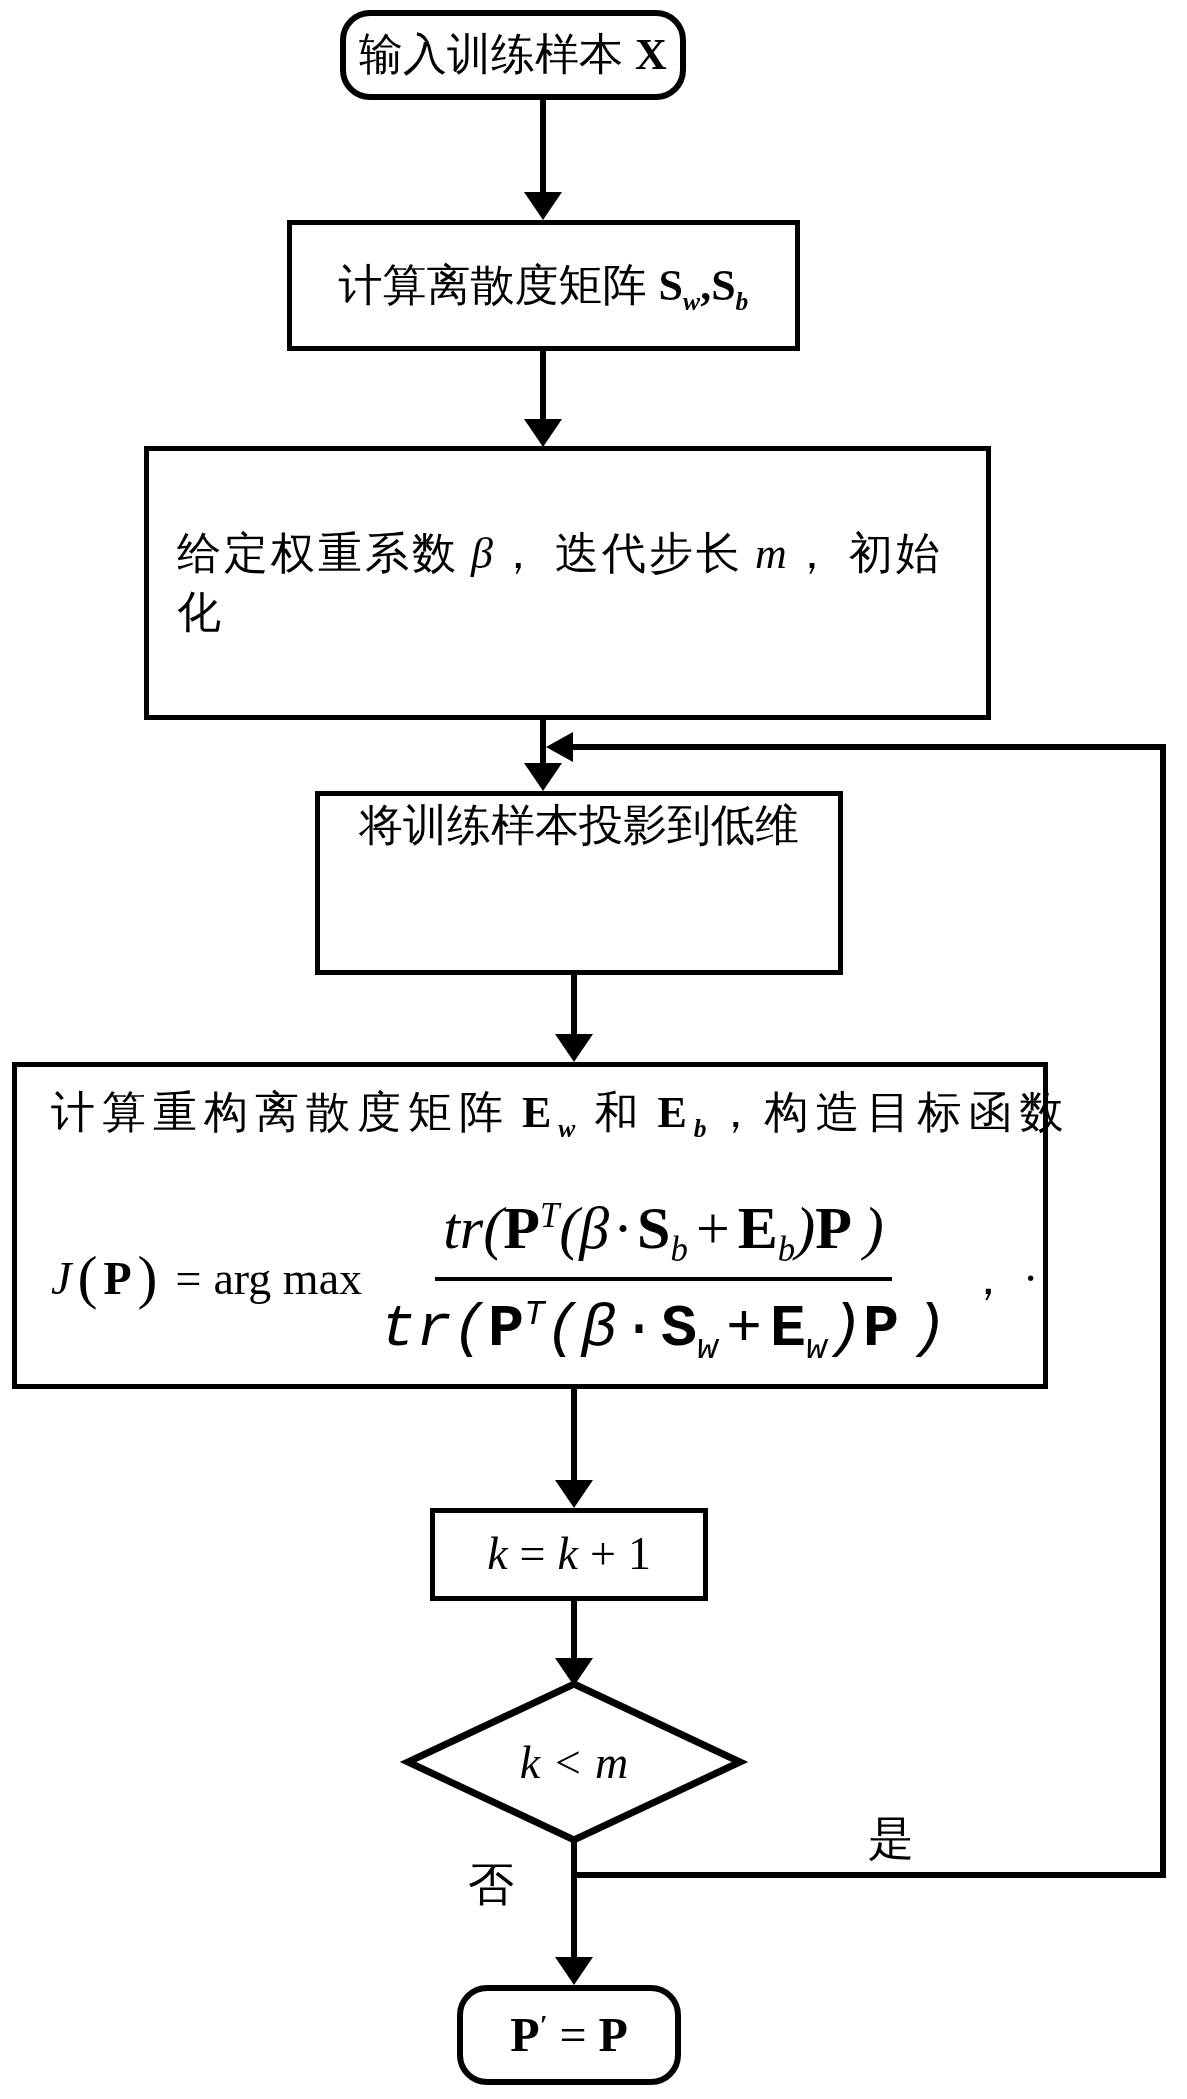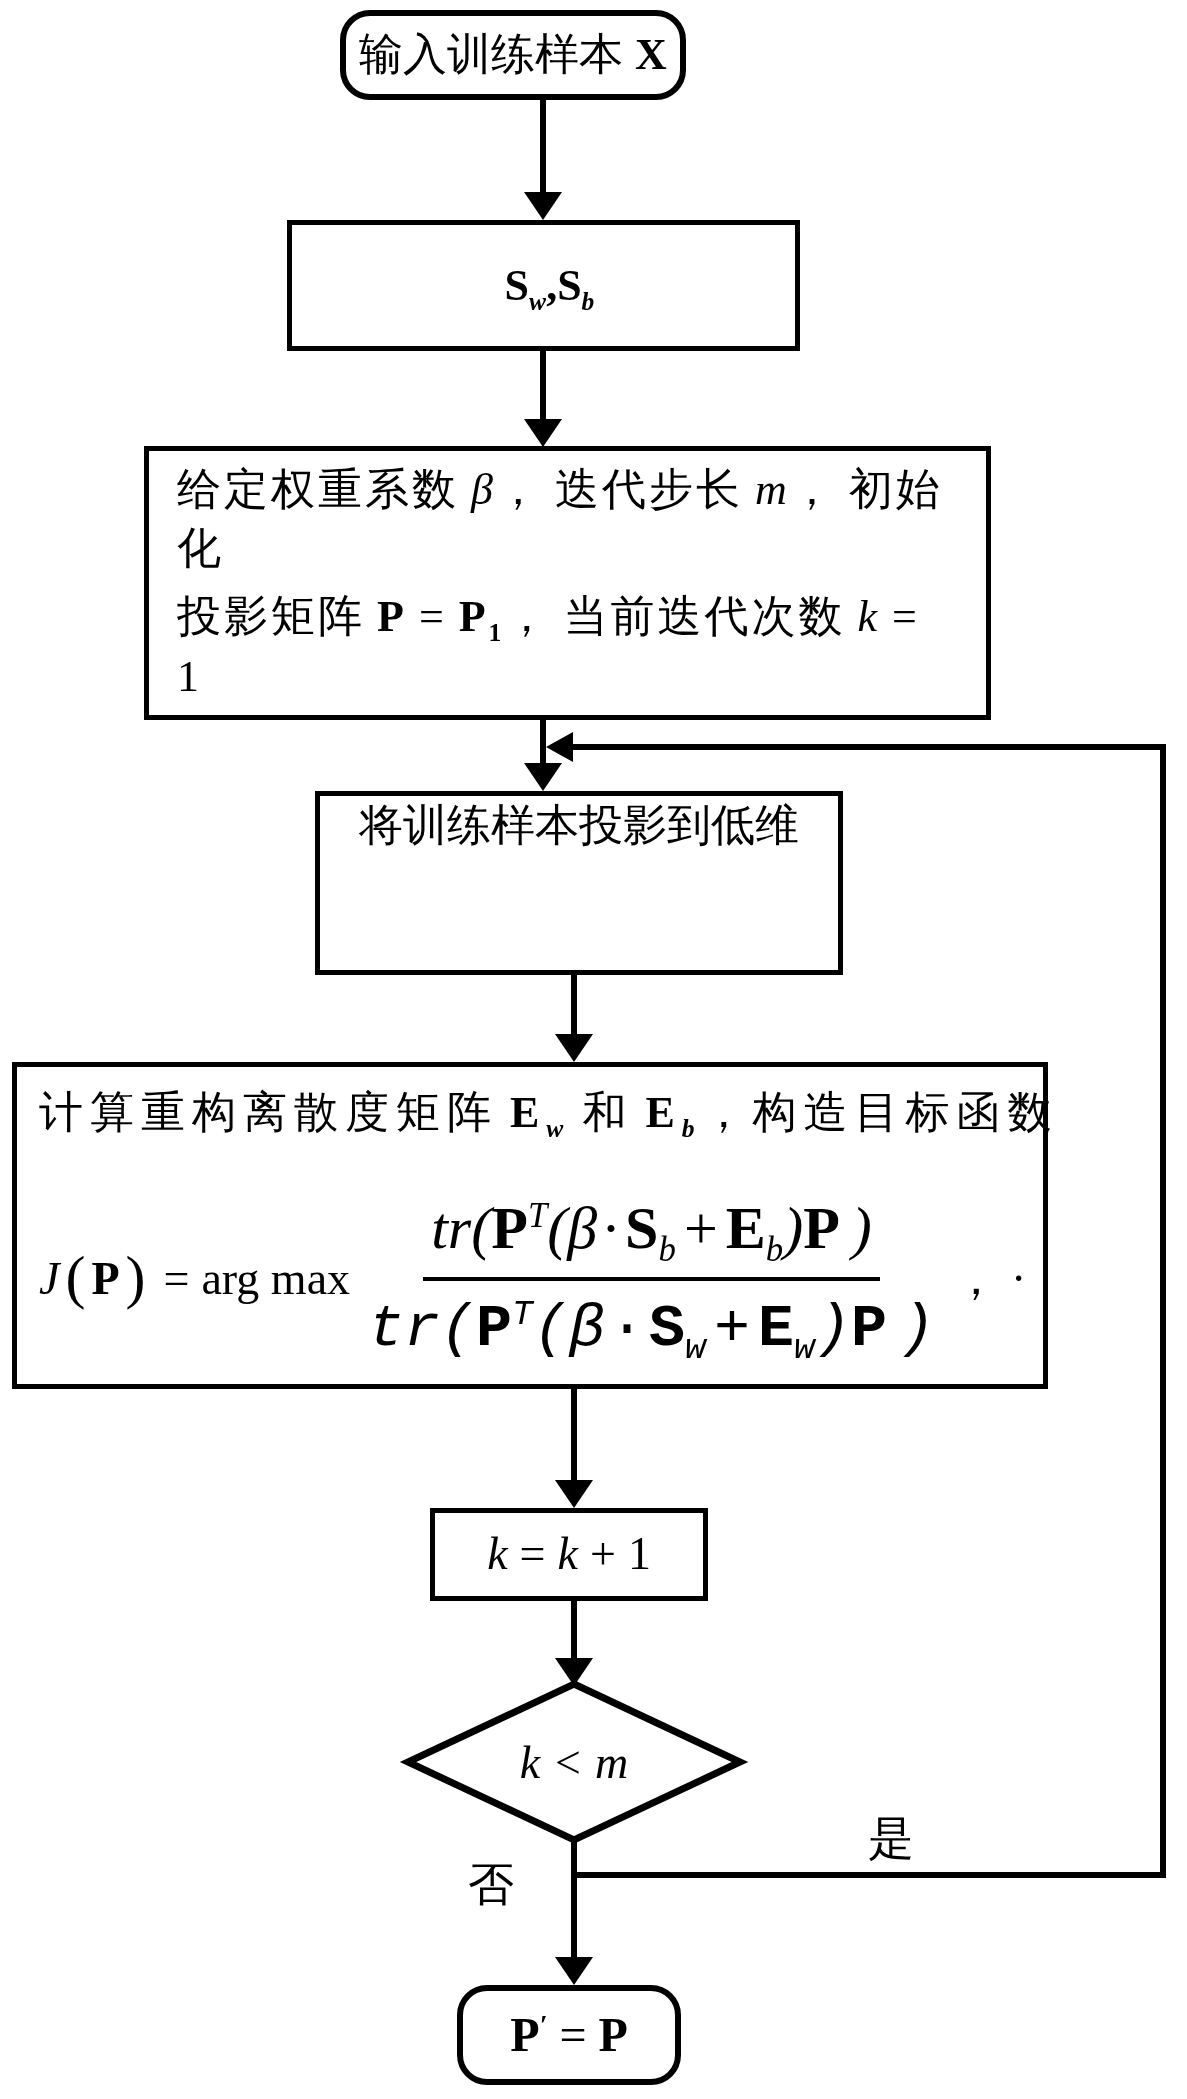--- a/index.html
+++ b/index.html
@@ -25,21 +25,21 @@
              border-left:19px solid transparent; border-right:19px solid transparent;
              border-top:28px solid #000; }
   .ah-left { position:absolute; width:0; height:0;
              border-top:15px solid transparent; border-bottom:15px solid transparent;
              border-right:27px solid #000; }
 
   .twolines { align-items:flex-start; justify-content:space-evenly; padding:0 32px; }
 
   #init-box { flex-direction:column; align-items:flex-start; justify-content:space-evenly; padding:0 28px; letter-spacing:3px; }
 
-  #objective-box { flex-direction:column; align-items:flex-start; justify-content:space-between; padding:16px 26px 14px 22px; }
+  #objective-box { flex-direction:column; align-items:flex-start; justify-content:space-between; padding:16px 26px 14px 34px; }
   .obj-line1 { letter-spacing:7px; white-space:nowrap; }
   .formula-row { display:flex; align-items:center; font-size:46px; white-space:nowrap; }
   .bigp { font-size:60px; font-weight:400; margin:0 6px; position:relative; top:-2px; }
   .frac { display:inline-flex; flex-direction:column; align-items:center; margin:0 10px; font-size:60px; }
   .frac .num { padding:0 8px 8px 8px; border-bottom:4px solid #000; }
   .frac .den { padding:8px 8px 0 8px;font-family:Liberation Mono, monospace; }
 
   .freetext { position:absolute; font-size:46px; }
 
   svg { position:absolute; overflow:visible; }
@@ -52,34 +52,32 @@
 
   <div class="node terminal" style="left:340px; top:10px; width:346px; height:90px;">
     <span>输入训练样本</span>
       <span class="bd sp">X</span>
   </div>
 
   <div class="vline" style="left:540px; top:98px; height:96px;"></div>
   <div class="ah-down" style="left:524px; top:192px;"></div>
 
   <div class="node" style="left:287px; top:220px; width:513px; height:131px;">
+    <span>计算离散度矩阵</span>
       <span class="bd sp"><span>S</span><sub class="m">w</sub></span>
       <span class="bd">,</span>
       <span class="bd"><span>S</span><sub class="m">b</sub></span>
   </div>
 
   <div class="vline" style="left:540px; top:349px; height:72px;"></div>
   <div class="ah-down" style="left:524px; top:419px;"></div>
 
   <div class="node" id="init-box" style="left:144px; top:446px; width:847px; height:274px;">
     <div>
       <span>给定权重系数</span><span class="it sp">β</span><span>，</span><span class="sp">迭代步长</span><span class="it sp">m</span><span>，</span><span class="sp">初始化</span>
-    </div>
-    <div>
-      <span>投影矩阵</span><span class="bd sp spr">P</span><span>=</span><span class="bd sp"><span>P</span><sub class="up">1</sub></span><span>，</span><span class="sp">当前迭代次数</span><span class="it sp spr">k</span><span>= 1</span>
     </div>
   </div>
 
   <div class="vline" style="left:540px; top:718px; height:47px;"></div>
   <div class="ah-down" style="left:524px; top:763px;"></div>
   <div class="ah-left" style="left:546px; top:732px;"></div>
   <div class="hline" style="left:553px; top:744px; width:613px;"></div>
   <div class="vline" style="left:1160px; top:744px; height:1134px;"></div>
   <div class="hline" style="left:574px; top:1872px; width:592px;"></div>
 

